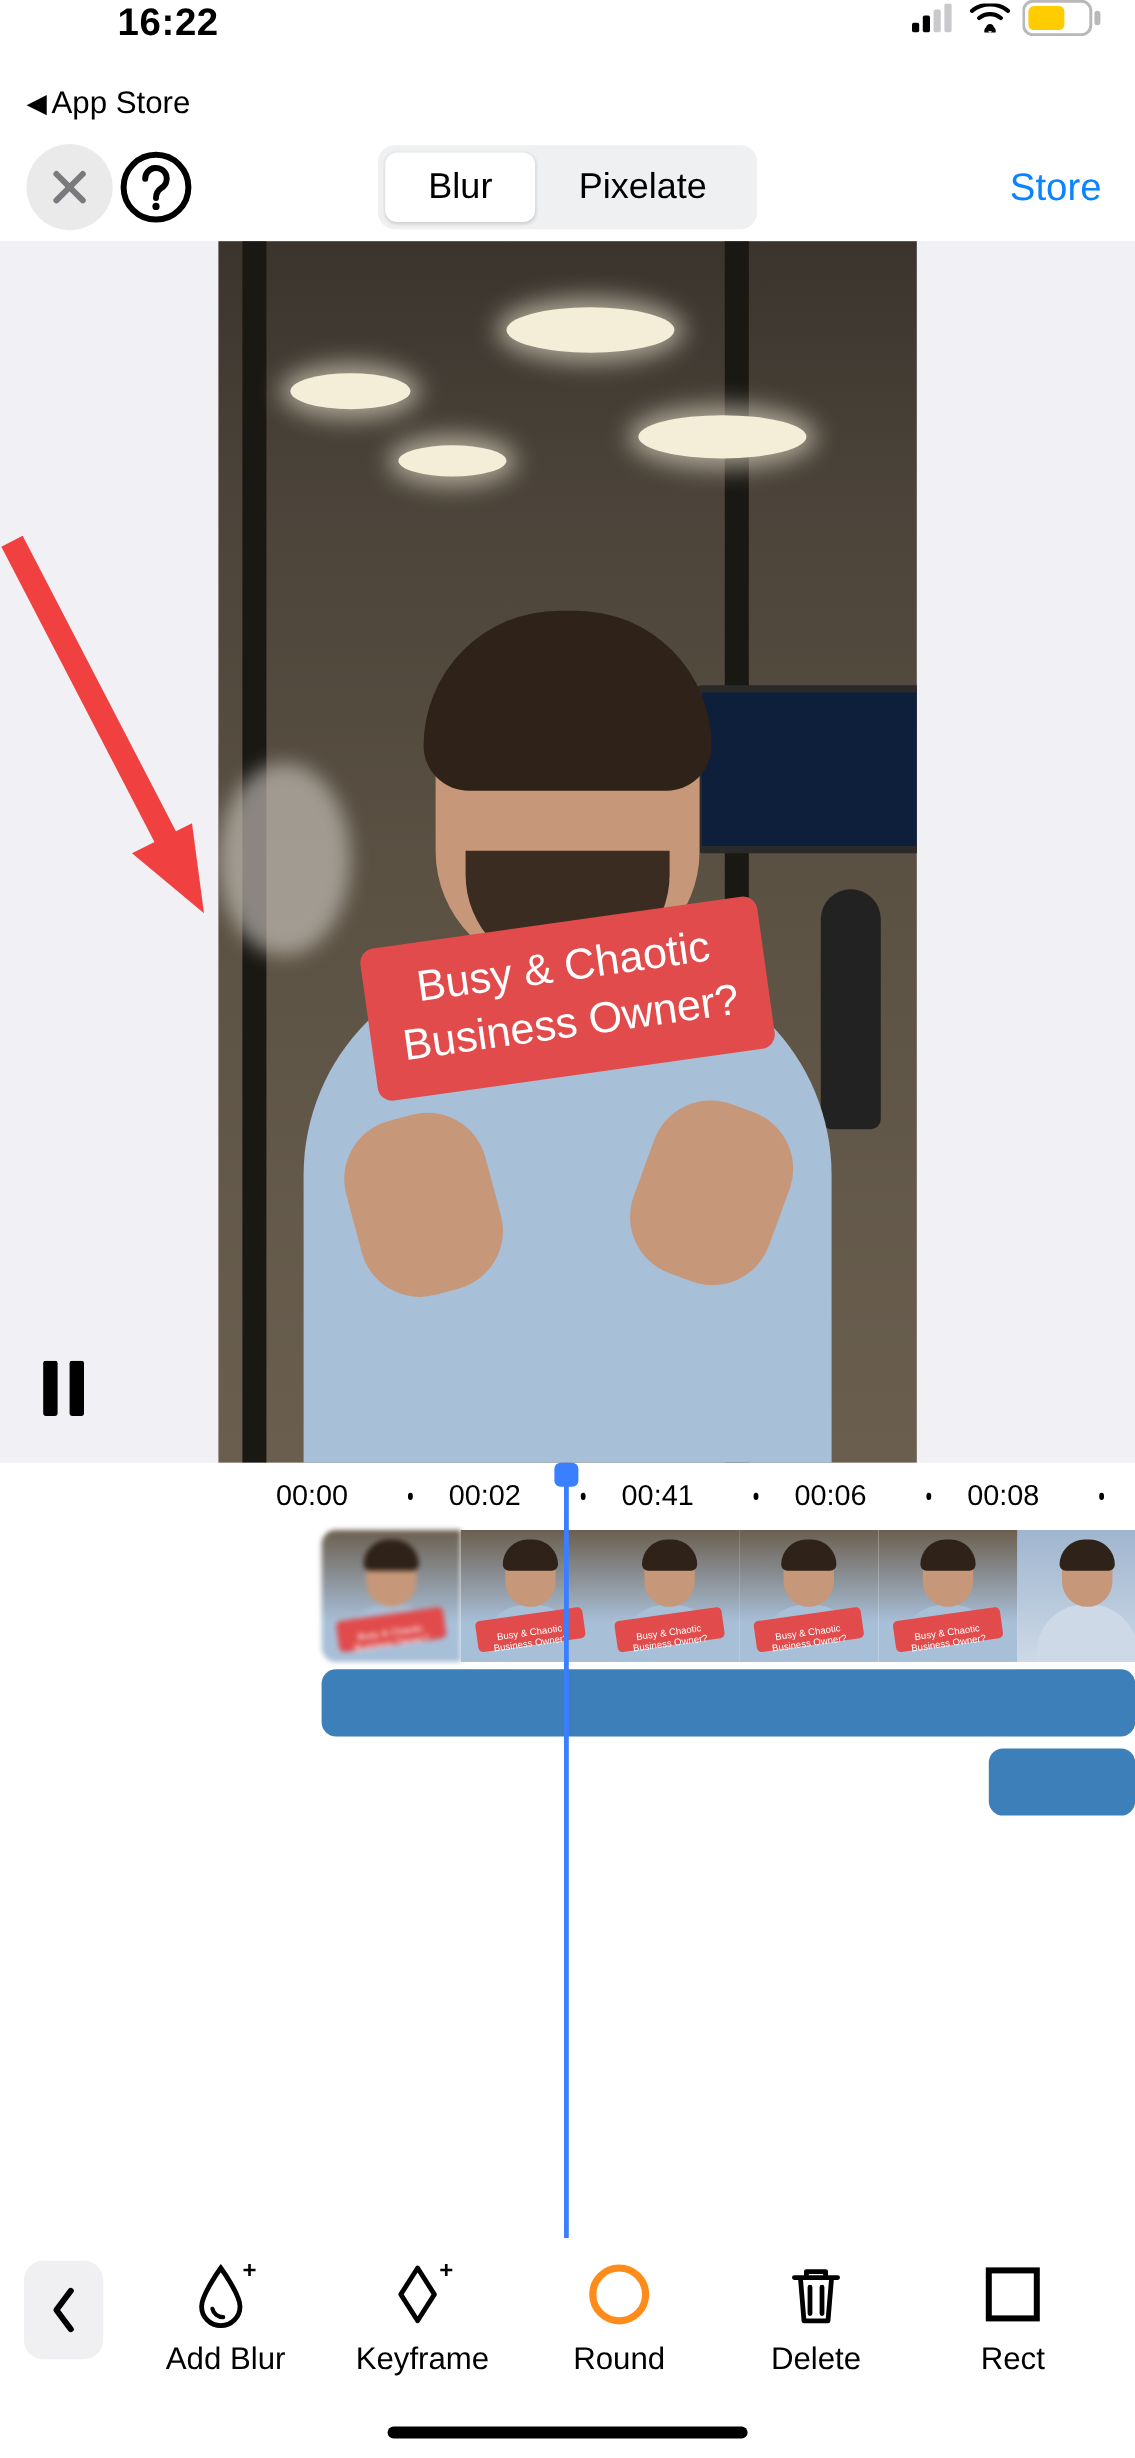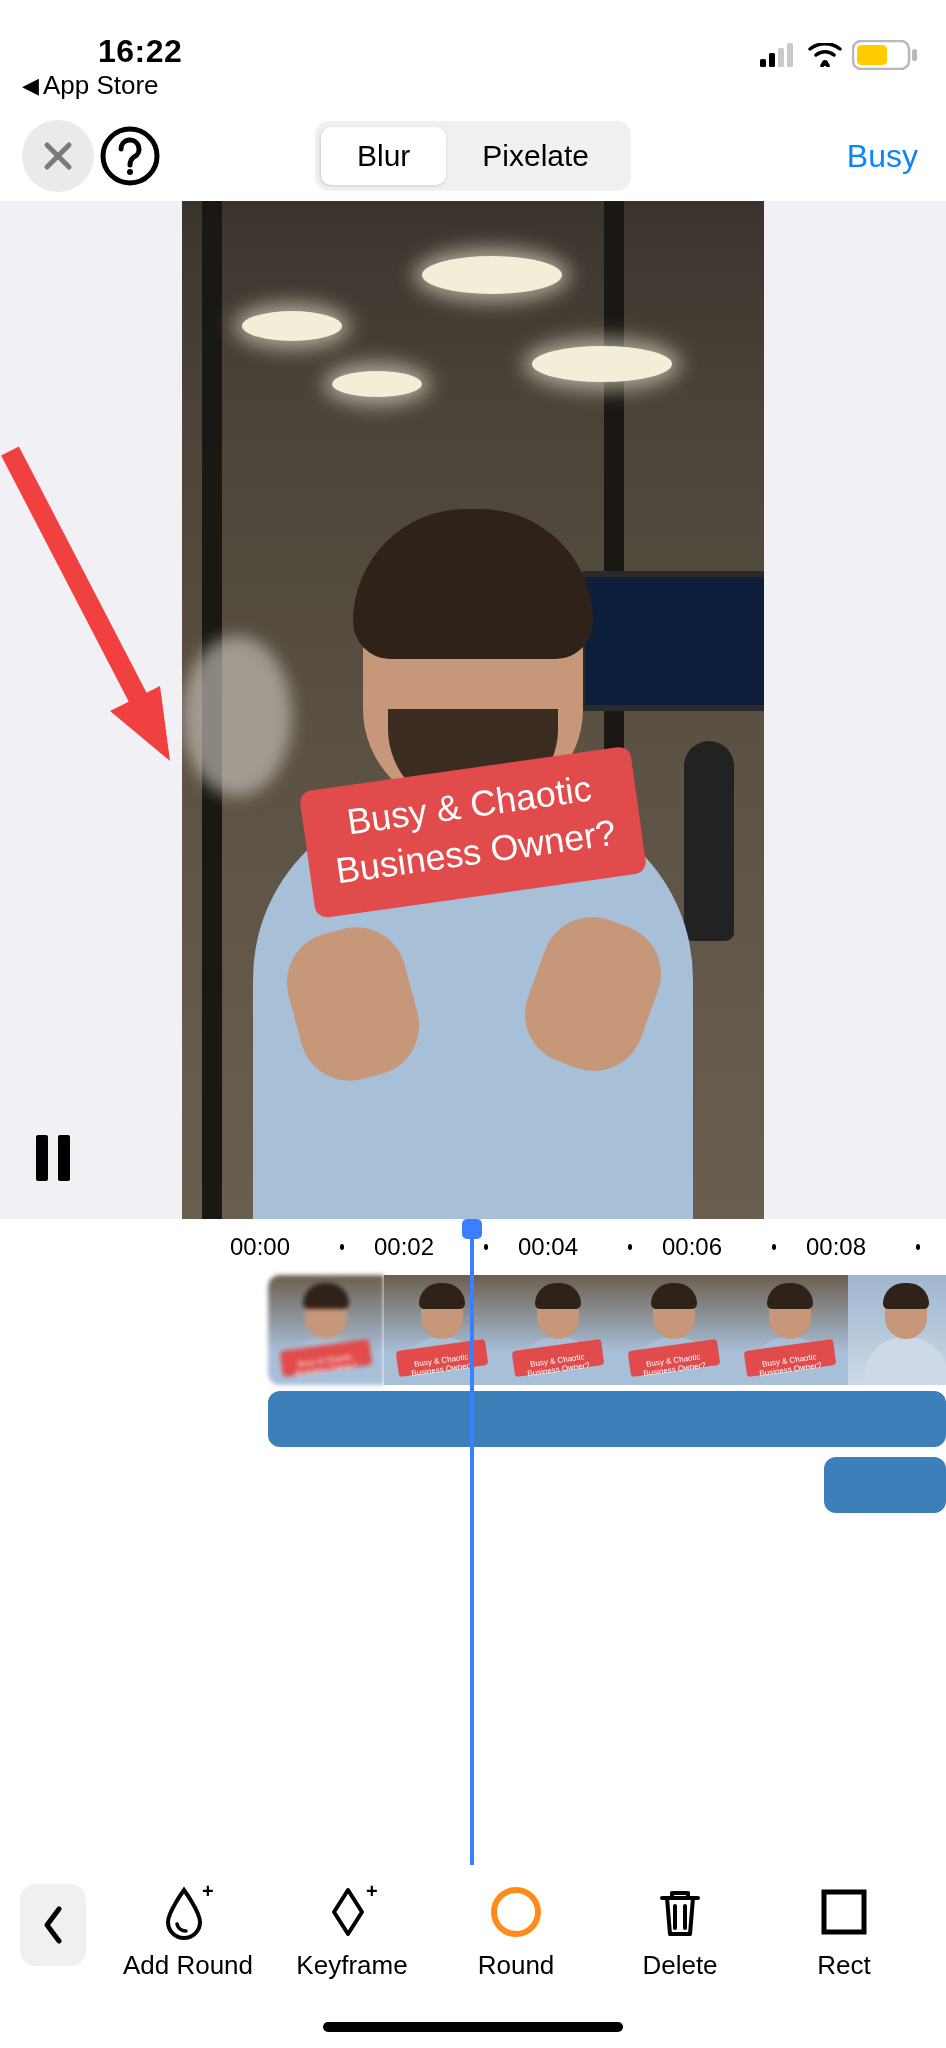--- a/index.html
+++ b/index.html
@@ -1,17 +1,17 @@
 <!DOCTYPE html>
 <html><head>
 <meta charset="utf-8">
 <style>
   * { box-sizing: border-box; margin: 0; padding: 0; }
   html, body { width: 946px; height: 2048px; font-family: -apple-system, "SF Pro Text", Helvetica, Arial, sans-serif; background:#fff; }
-  .status-bar { width:100%; height:70px; display:flex; align-items:flex-end; justify-content:space-between; padding:0 28px 0 28px; }
+  .status-bar { width:100%; height:70px; display:flex; align-items:flex-start; justify-content:space-between; padding:0 28px 0 28px; }
   .status-time { font-size:32px; font-weight:600; letter-spacing:0.5px; padding-left:70px;}
   .status-icons { display:flex; align-items:center; gap:10px; }
   .back-appstore { font-size:26px; padding:0 0 10px 22px; display:flex; align-items:center; gap:4px; }
   .back-appstore .tri { font-size:22px; }
   .nav-bar { height:90px; display:flex; align-items:center; padding:0 22px; position:relative; }
   .circle-btn { width:72px; height:72px; border-radius:50%; display:flex; align-items:center; justify-content:center; }
   .close-btn { background:#eaeaea; }
   .close-btn svg, .help-btn svg { display:block; }
   .seg { display:flex; background:#eef0f1; border-radius:14px; padding:6px; margin:0 auto; }
   .seg-item { padding:12px 36px; font-size:30px; font-weight:500; border-radius:10px; }
@@ -97,21 +97,21 @@
     <svg width="62" height="62" viewBox="0 0 62 62">
         <circle cx="31" cy="31" r="27" fill="none" stroke="#000" stroke-width="5"></circle>
         <path d="M22 24 a9 9 0 1 1 13 8 c-3 2 -4 4 -4 8" stroke="#000" stroke-width="5" fill="none" stroke-linecap="round"></path>
         <circle cx="31" cy="47" r="3" fill="#000"></circle>
       </svg>
   </div>
   <div class="seg" style="position:absolute; left:50%; transform:translateX(-50%);">
     <div class="seg-item active">Blur</div>
     <div class="seg-item">Pixelate</div>
   </div>
-  <div class="save-link">Busy</div>
+  <div class="save-link">Store</div>
 </div>
 
 <div class="preview-area">
   <svg class="arrow-annot" width="200" height="360" viewBox="0 0 200 360">
     <line x1="10" y1="10" x2="150" y2="280" stroke="#f0403f" stroke-width="20"></line>
     <polygon points="170,320 110,270 160,245" fill="#f0403f"></polygon>
   </svg>
   <div class="video-frame">
     <div class="pillar" style="left:20px;"></div>
     <div class="pillar" style="right:140px;"></div>
@@ -143,21 +143,21 @@
       </svg>
   </div>
 </div>
 
 <div class="timeline-area timeline-wrap">
   <div class="time-ruler">
     <span>00:00</span>
       <i class="dot"></i>
     <span>00:02</span>
       <i class="dot"></i>
-    <span>00:04</span>
+    <span>00:41</span>
       <i class="dot"></i>
     <span>00:06</span>
       <i class="dot"></i>
     <span>00:08</span>
       <i class="dot"></i>
   </div>
   <div class="thumbs">
     <div class="thumb">
         <div class="mini-torso"></div>
         <div class="mini-head"></div>
@@ -213,21 +213,21 @@
     <svg width="24" height="40" viewBox="0 0 24 40">
         <path d="M18 4 L6 20 L18 36" stroke="#000" stroke-width="5" fill="none" stroke-linecap="round" stroke-linejoin="round"></path>
       </svg>
   </div>
   <div class="tool">
     <svg width="56" height="56" viewBox="0 0 56 56">
         <path d="M24 6 C24 6 8 28 8 38 a16 16 0 0 0 32 0 C40 28 24 6 24 6 Z" fill="none" stroke="#000" stroke-width="4"></path>
         <path d="M17 40 a9 9 0 0 0 9 7" stroke="#000" stroke-width="3.5" fill="none" stroke-linecap="round"></path>
         <text x="42" y="14" font-size="20" font-weight="700" fill="#000">+</text>
       </svg>
-    <div class="tool-label">Add Round</div>
+    <div class="tool-label">Add Blur</div>
   </div>
   <div class="tool">
     <svg width="56" height="56" viewBox="0 0 56 56">
         <path d="M24 6 L38 28 L24 50 L10 28 Z" fill="none" stroke="#000" stroke-width="4" stroke-linejoin="round"></path>
         <text x="42" y="14" font-size="20" font-weight="700" fill="#000">+</text>
       </svg>
     <div class="tool-label">Keyframe</div>
   </div>
   <div class="tool active">
     <svg width="56" height="56" viewBox="0 0 56 56">

